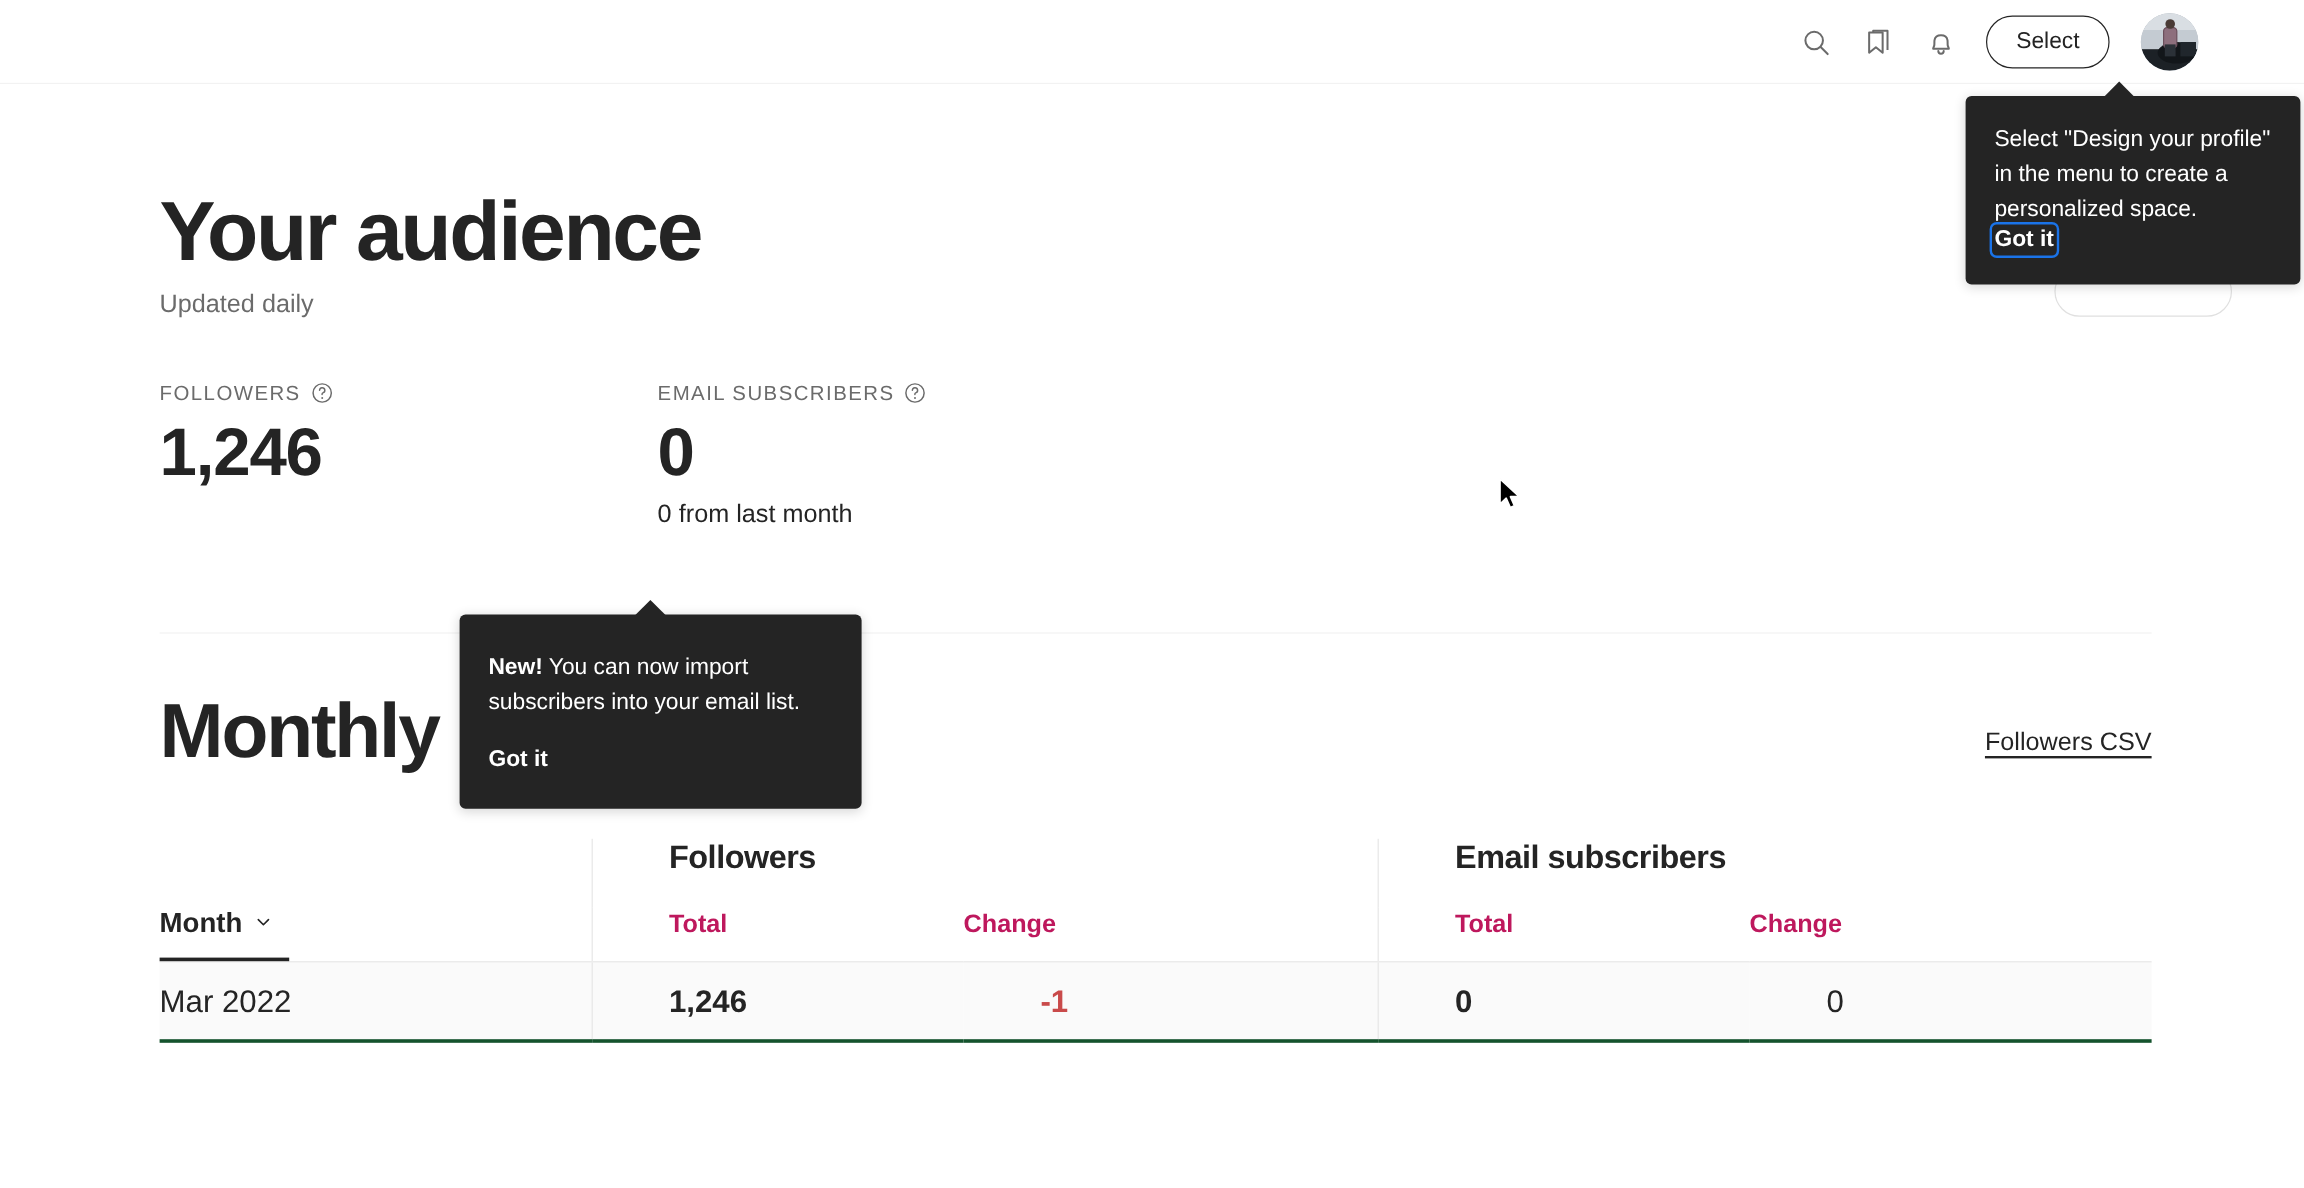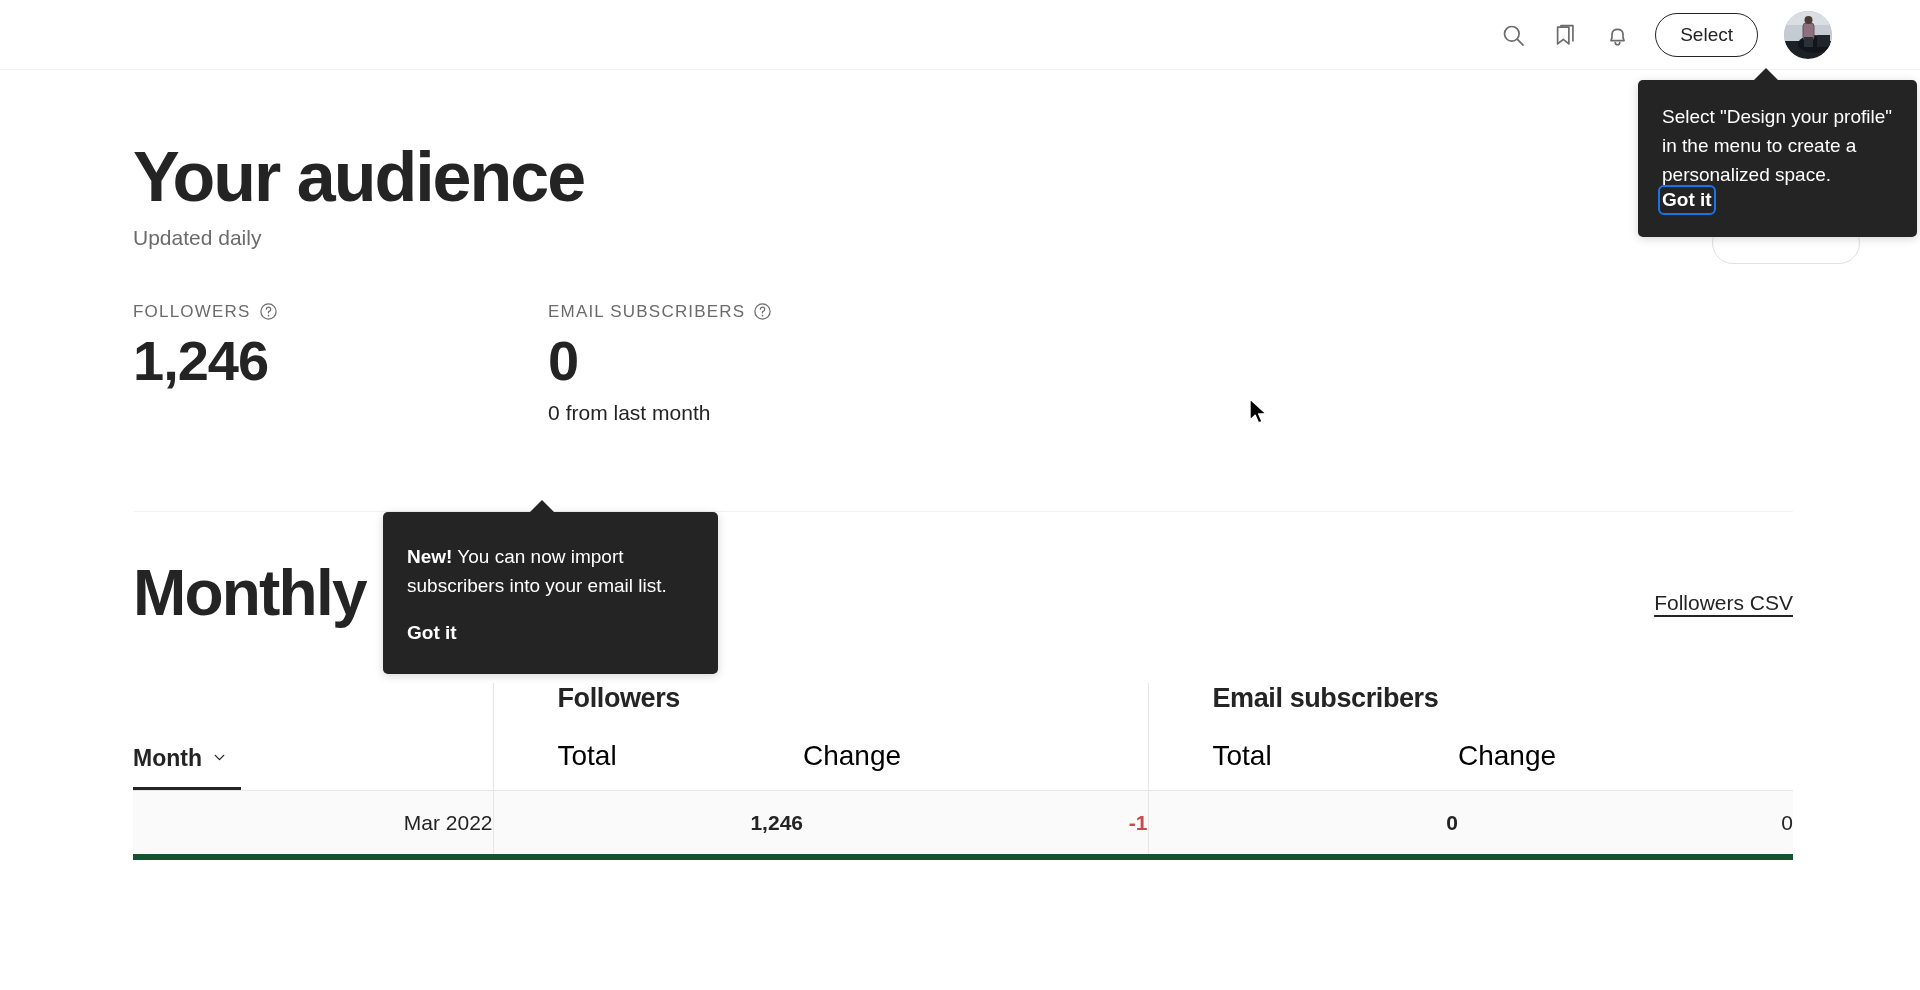--- a/index.html
+++ b/index.html
@@ -84,21 +84,21 @@
     overflow: hidden;
     cursor: pointer;
     position: relative;
     background: #b9bfc6;
   }
   .avatar svg { display: block; }
 
   
   .content {
     position: absolute;
-    left: 0; top: 70px;
+    left: 0; top: 86px;
     width: 1920px;
   }
   .inner { position: relative; margin-left: 133px; width: 1660px; }
 
   .page-title {
     font-family: "Liberation Sans", sans-serif;
     font-weight: 700;
     font-size: 70px;
     letter-spacing: -2px;
     color: #242424;
@@ -185,23 +185,23 @@
     color: #242424;
     letter-spacing: -0.4px;
     padding: 0 0 26px 0;
     vertical-align: bottom;
   }
   .grp-row th.grp-f { padding-left: 64px; }
   .grp-row th.grp-e { padding-left: 64px; }
 
   .sub-row th {
     text-align: left;
-    font-weight: 400;
-    font-size: 28px;
-    color: #000000;
+    font-weight: 700;
+    font-size: 21px;
+    color: #be185d;
     padding: 0 0 18px 0;
     vertical-align: bottom;
   }
   .sub-row th.sub-ftot { padding-left: 64px; }
   .sub-row th.sub-etot { padding-left: 64px; }
 
   .month-th {
     position: relative;
     font-weight: 700 !important;
     font-size: 23px !important;
@@ -221,25 +221,24 @@
   }
 
   .vline-f { border-left: 1px solid #e6e6e6; }
   .vline-e { border-left: 1px solid #e6e6e6; }
 
   .head-bottom td { border-bottom: 1px solid #e6e6e6; height: 0; padding: 0; }
 
   .tbl tbody tr { height: 66px; }
   .tbl tbody tr.alt { background: #fafafa; }
   .tbl tbody td {
-    font-size: 21px;
-    color: #242424;
-    border-bottom: 6px solid #14532d;
+    font-size: 26px;
+    color: #242424;
+    border-bottom: 3px solid #14532d;
     vertical-align: middle;
-    text-align: right;
   }
   td.c-month-cell { color: #6b6b6b; }
   td.num-total { font-weight: 700; padding-left: 64px; }
   td.num-change { color: #6b6b6b; padding-left: 64px; }
   td.num-change.neg { color: #c94a4a; font-weight: 700; }
 
   
   .tooltip {
     position: absolute;
     background: #242424;

